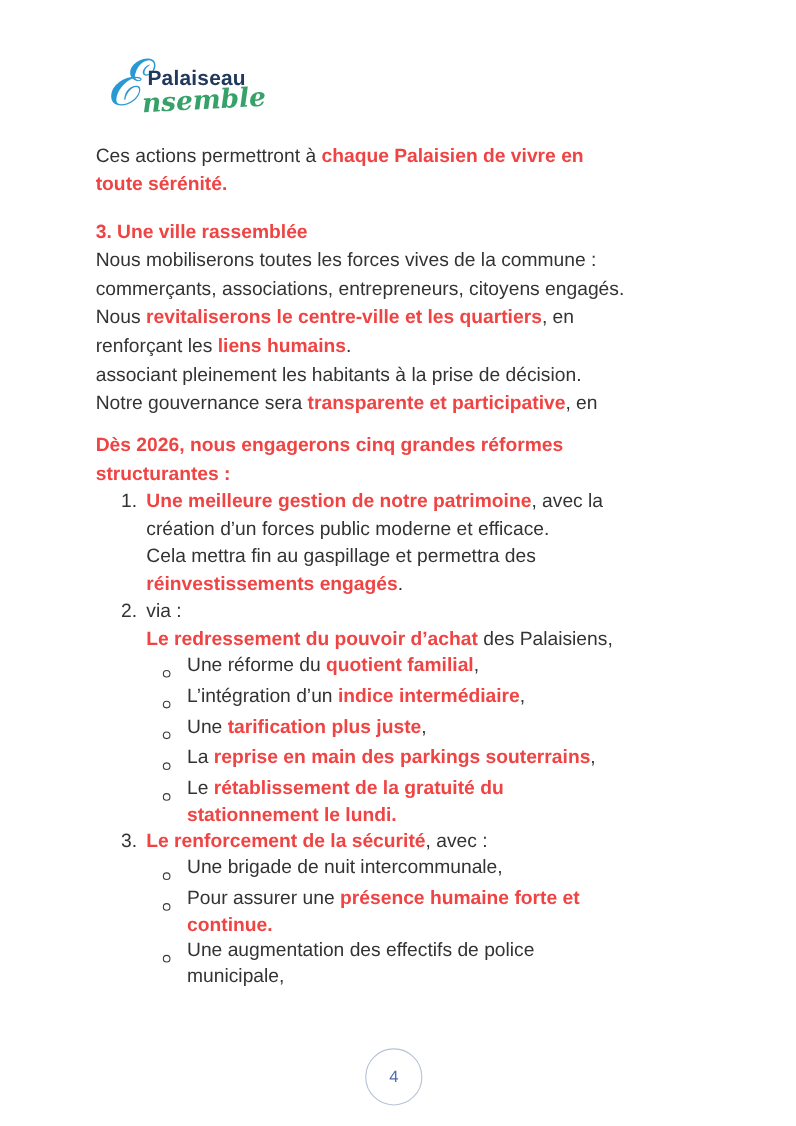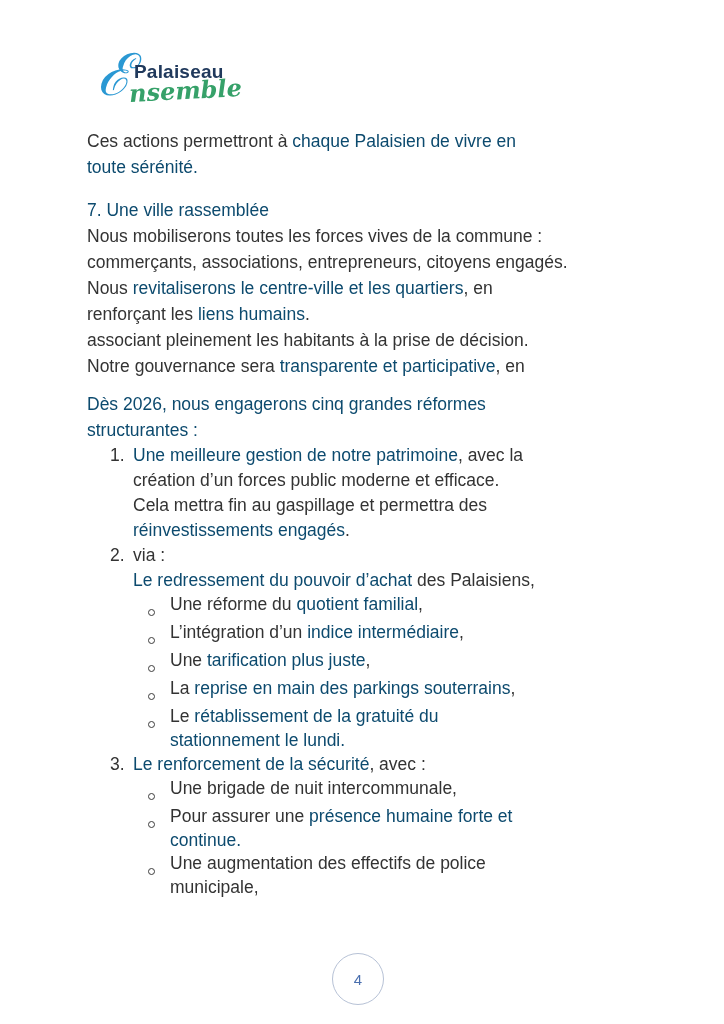--- a/index.html
+++ b/index.html
@@ -34,21 +34,21 @@
     color: #36a169;
     transform: rotate(-3deg);
   }
 
   
   .content {
     position: absolute; left: 87px; top: 128px; width: 556px;
     font-size: 17.5px; color: #333333;
   }
   .tline { line-height: 26px; }
-  b, .content b { font-weight: 400; color: #0c4a6e; }
+  b, .content b { font-weight: 700; color: #ef4444; }
   .seg { white-space: pre-wrap; }
 
   .spacer    { height: 17px; }
   .spacer-sm { height: 12px; }
 
   .num-item { display: flex; padding-left: 23px; }
   .num-item .tline { line-height: 25px; }
   .num-item .marker-col {
     flex: none; width: 23px; line-height: 25px; color: #333333;
   }
@@ -85,21 +85,21 @@
     <span class="logo-script">nsemble</span>
   </header>
 
   <main class="content">
       <div class="para">
         <div class="tline"><span class="seg">Ces actions permettront à </span><b class="seg">chaque Palaisien de vivre en</b></div>
         <div class="tline"><b class="seg">toute sérénité.</b></div>
       </div>
       <div class="spacer"></div>
       <div class="heading">
-        <div class="tline"><b class="seg">7. Une ville rassemblée</b></div>
+        <div class="tline"><b class="seg">3. Une ville rassemblée</b></div>
       </div>
       <div class="para">
         <div class="tline"><span class="seg">Nous mobiliserons toutes les forces vives de la commune :</span></div>
         <div class="tline"><span class="seg">commerçants, associations, entrepreneurs, citoyens engagés.</span></div>
         <div class="tline"><span class="seg">Nous </span><b class="seg">revitaliserons le centre-ville et les quartiers</b><span class="seg">, en</span></div>
         <div class="tline"><span class="seg">renforçant les </span><b class="seg">liens humains</b><span class="seg">.</span></div>
         <div class="tline"><span class="seg">associant pleinement les habitants à la prise de décision.</span></div>
         <div class="tline"><span class="seg">Notre gouvernance sera </span><b class="seg">transparente et participative</b><span class="seg">, en</span></div>
       </div>
       <div class="spacer-sm"></div>

